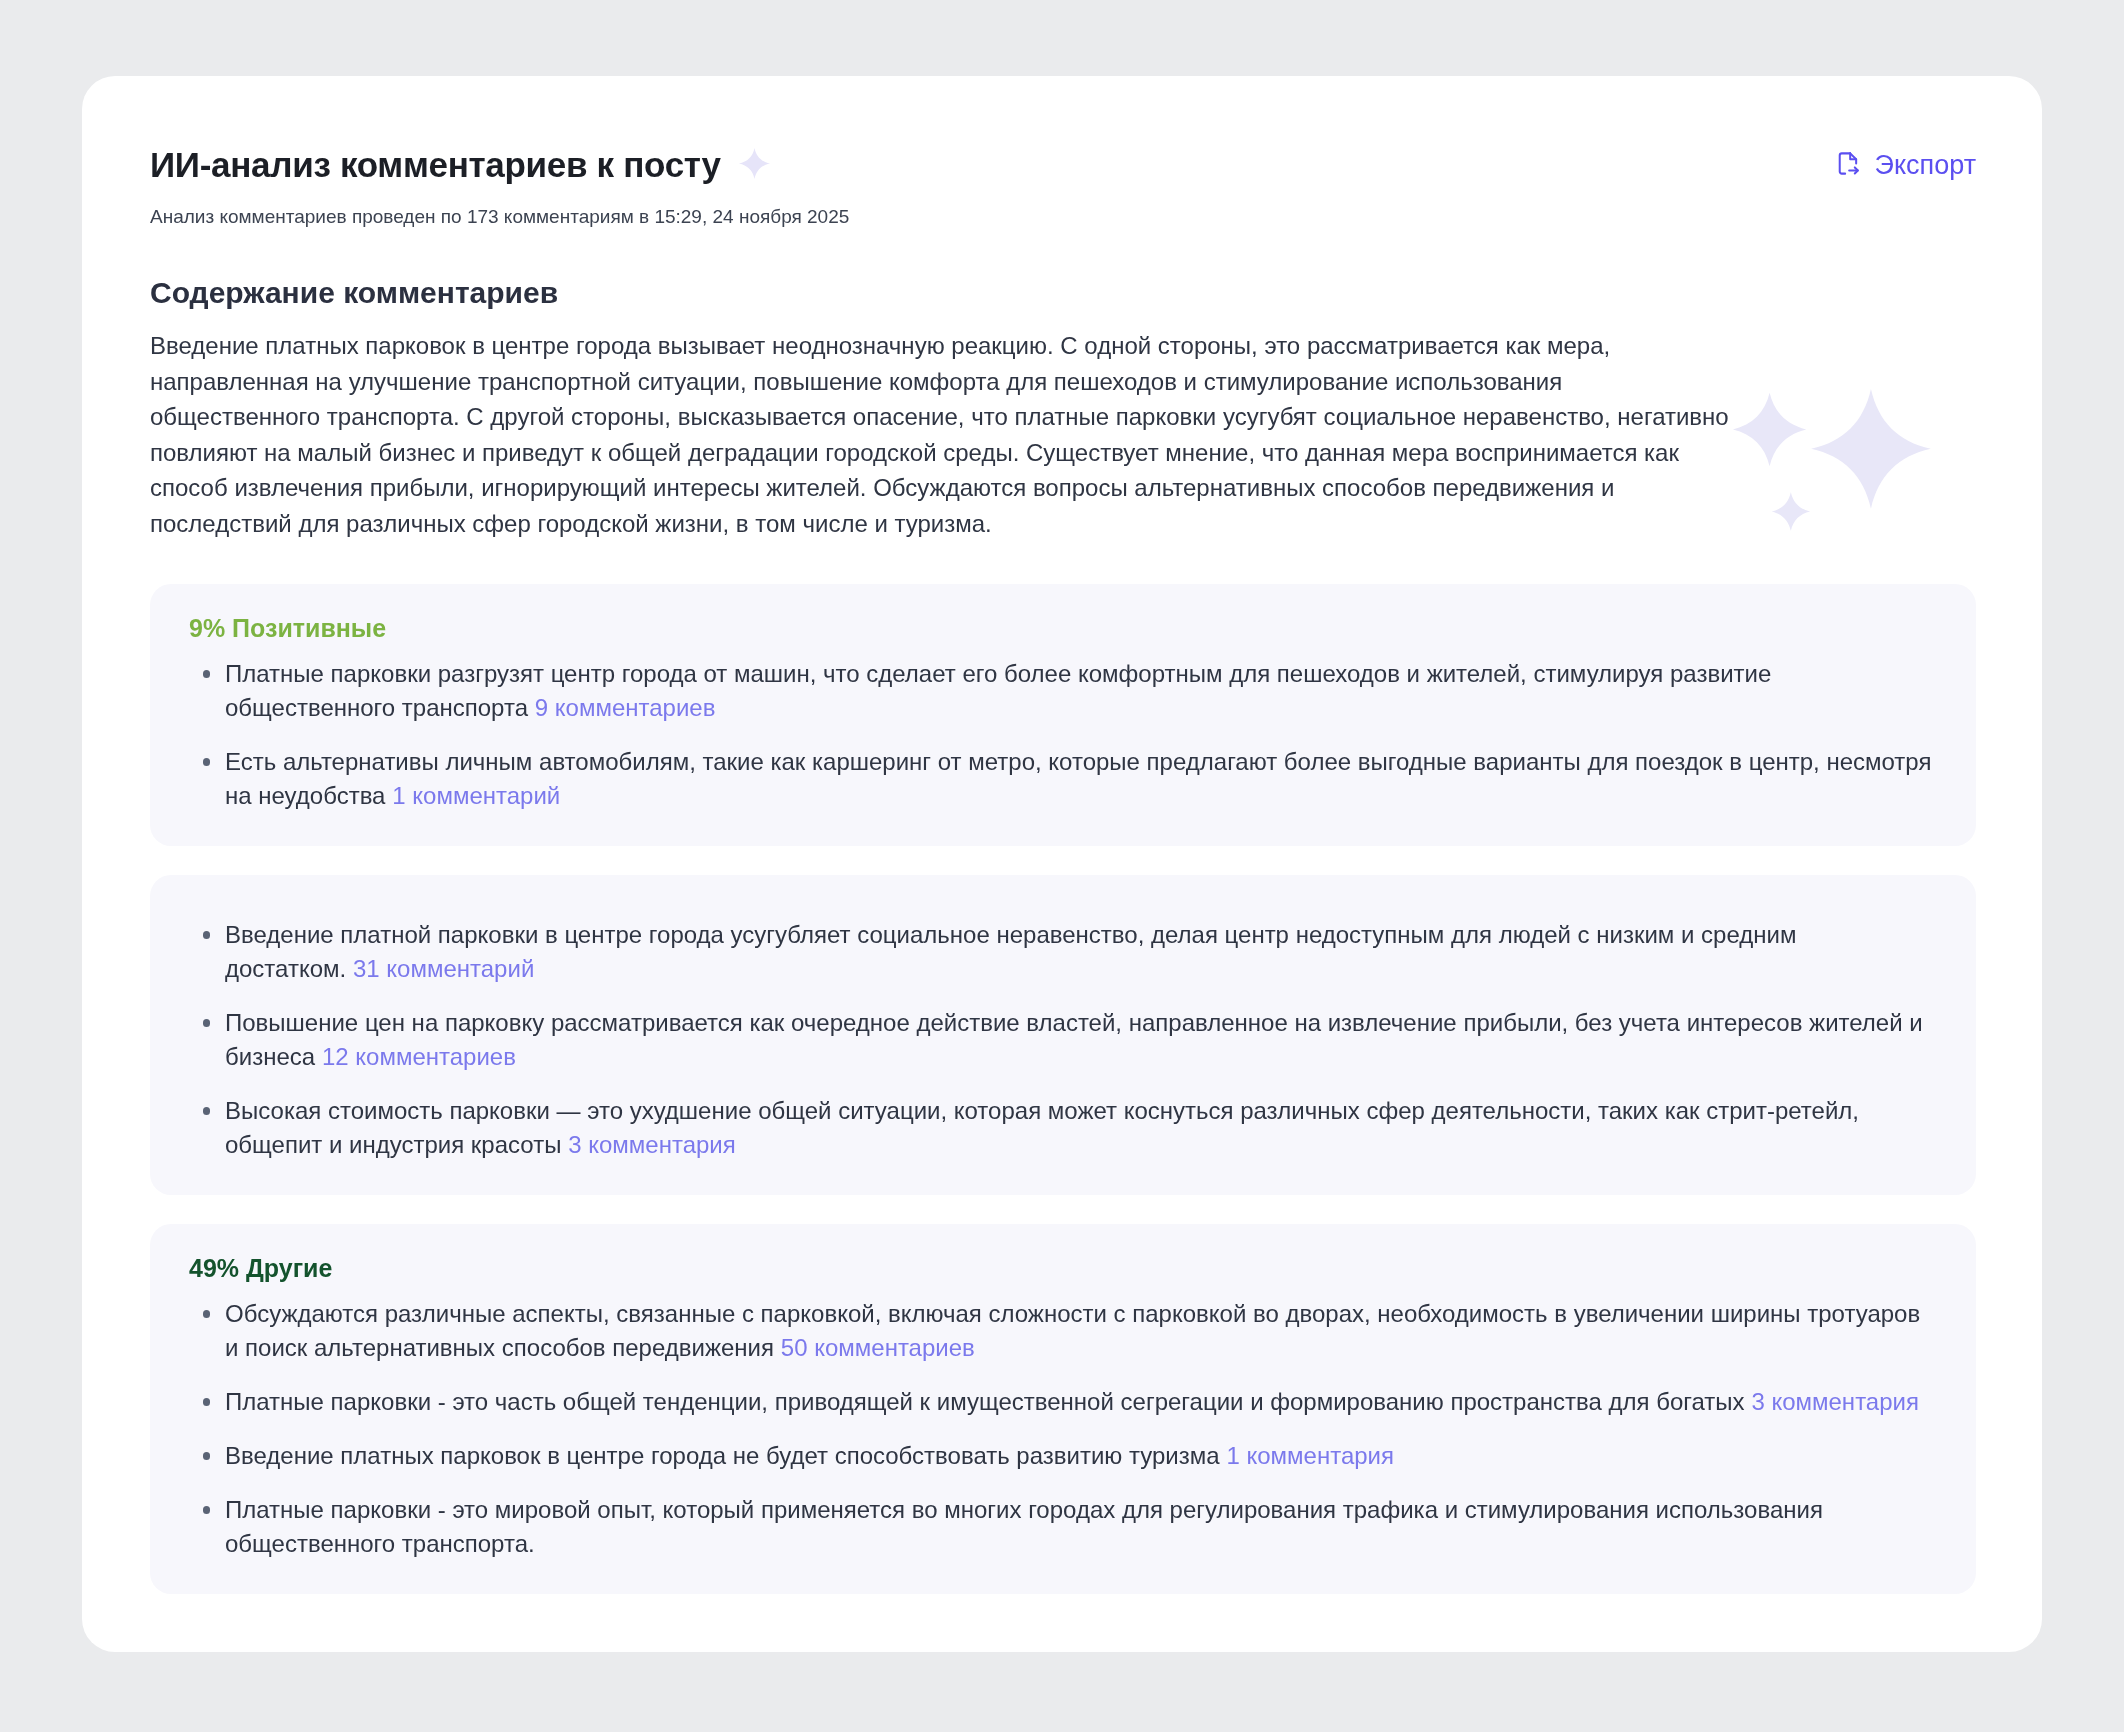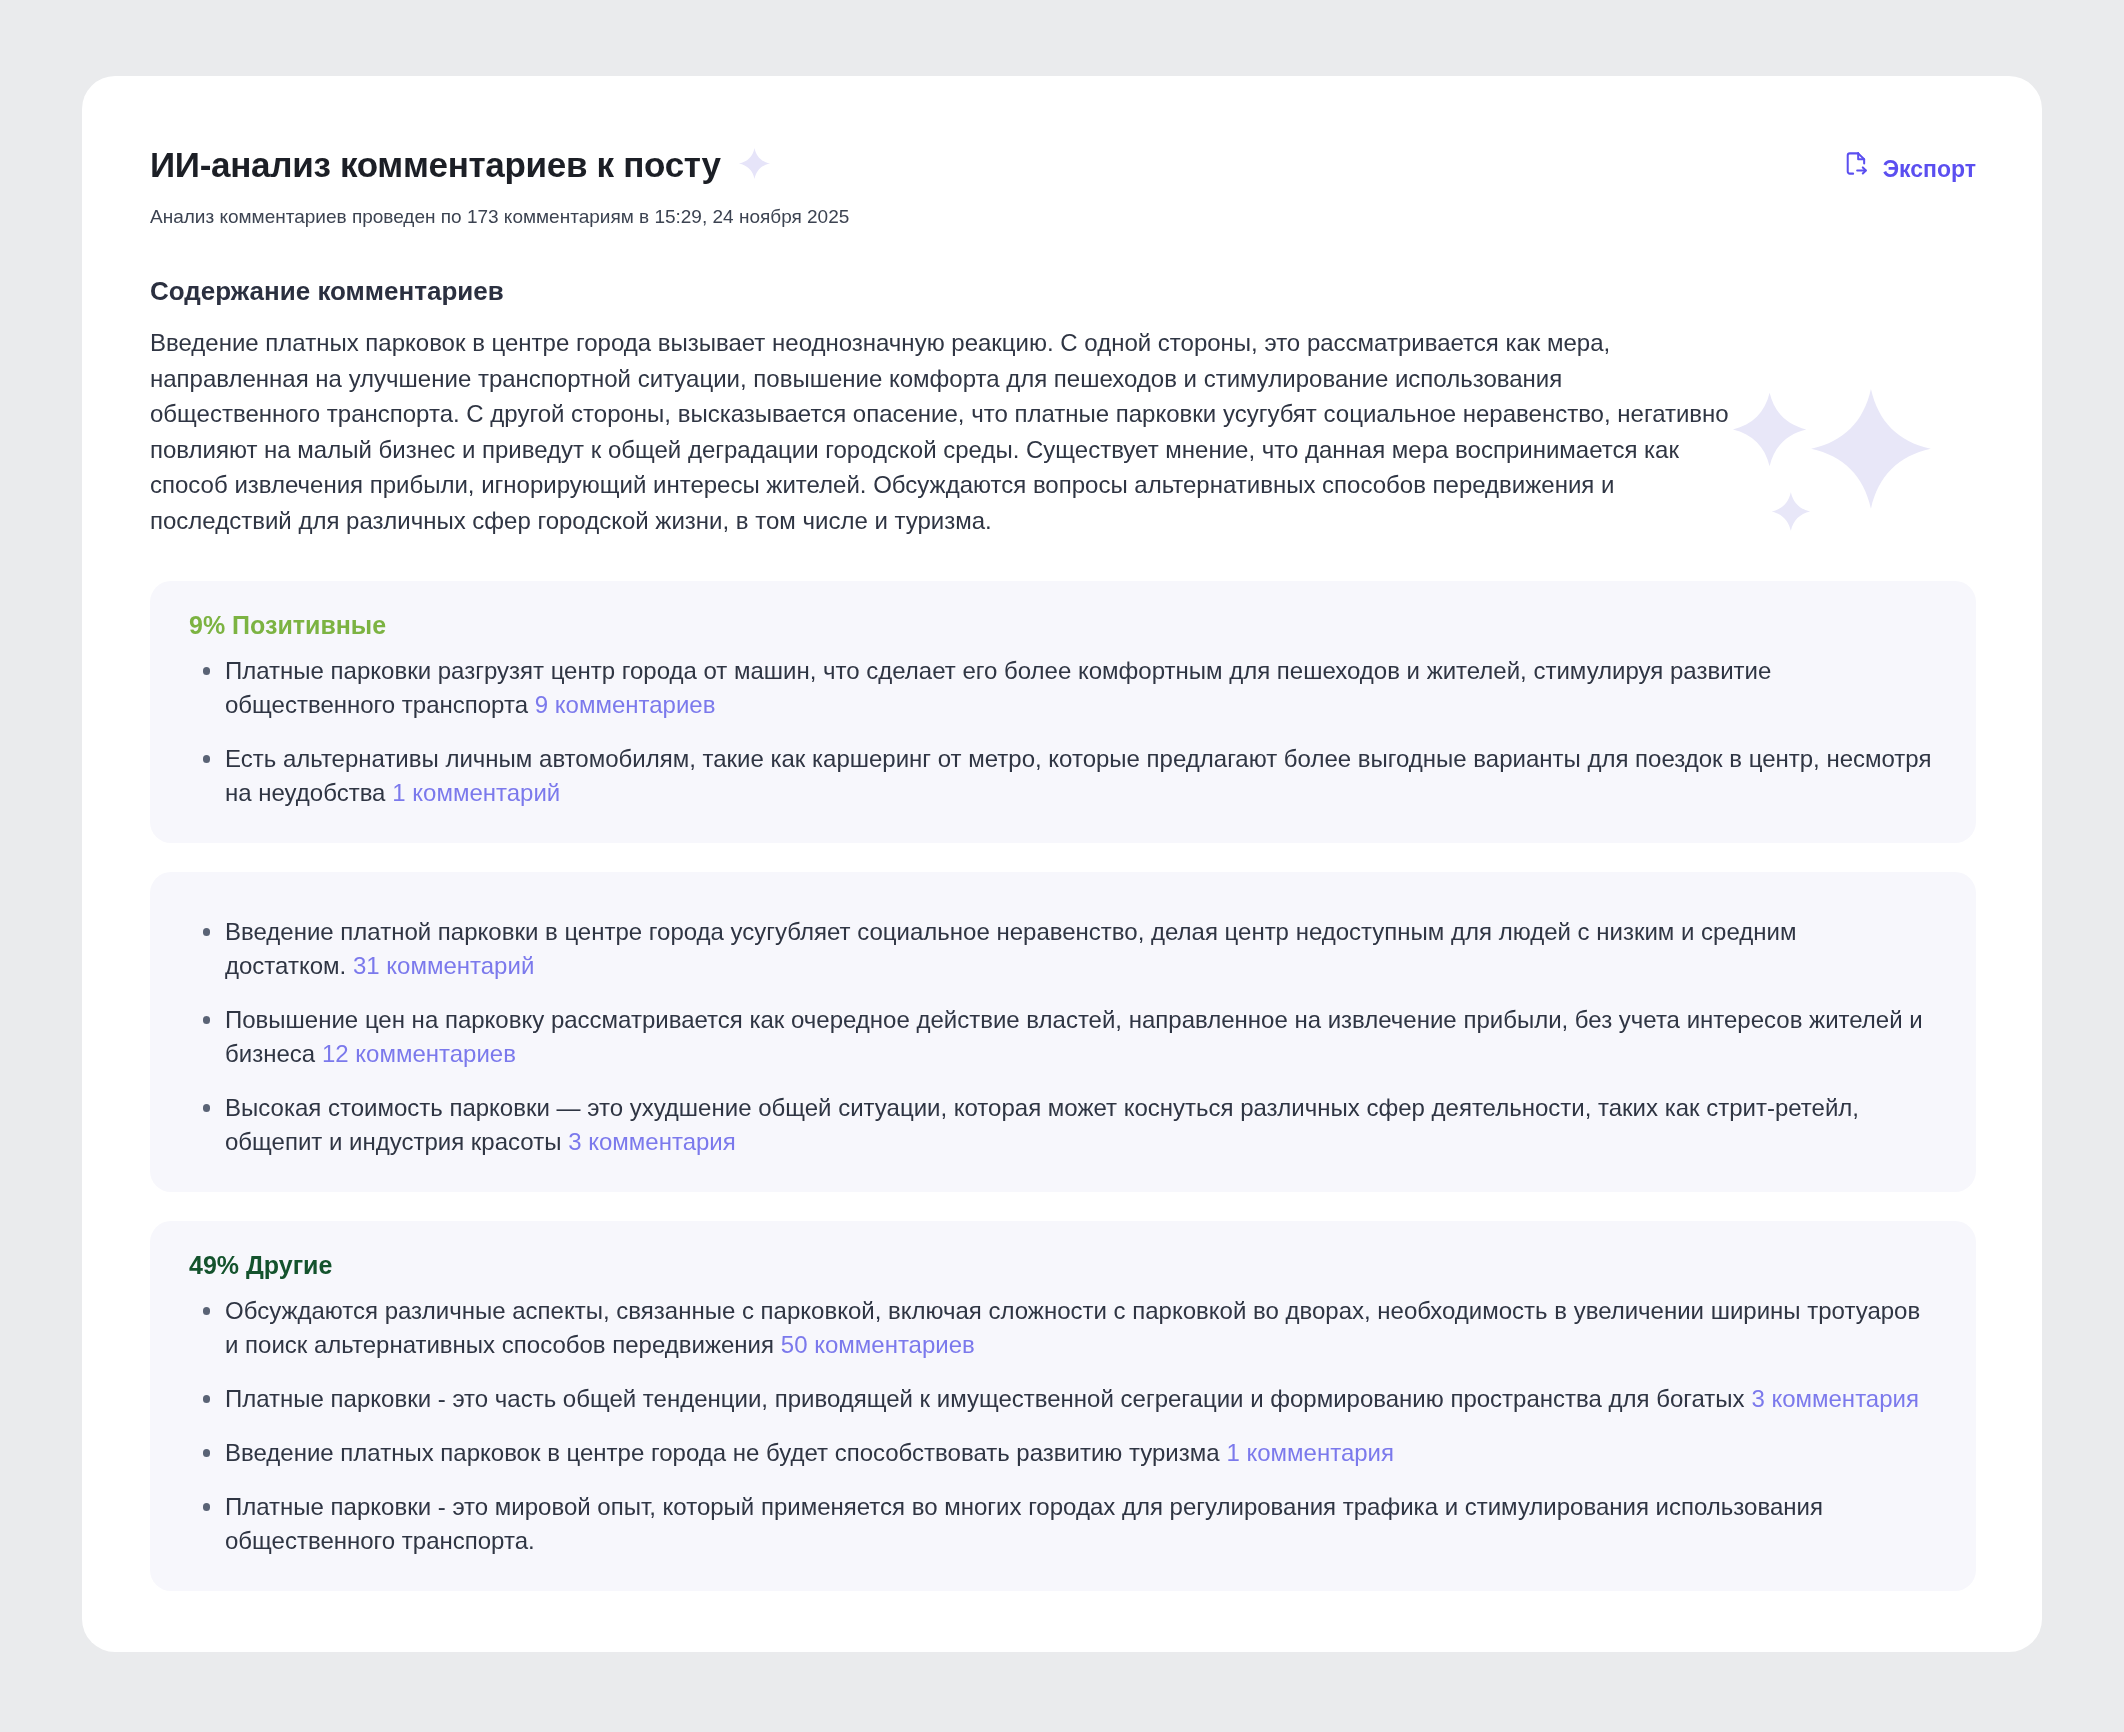--- a/index.html
+++ b/index.html
@@ -51,45 +51,45 @@
     font-weight: 700;
     color: #1c1f26;
     letter-spacing: -0.3px;
     line-height: 1.2;
   }
 
   .title-sparkle { display: block; }
 
   .export-button {
     display: flex;
-    align-items: flex-end;
+    align-items: flex-start;
     gap: 12.6px;
     color: #5b4ff0;
-    font-size: 23px;
-    font-weight: 700;
+    font-size: 27px;
+    font-weight: 400;
     cursor: pointer;
     margin-top: 5.8px;
     background: none;
     border: none;
     font-family: inherit;
     white-space: nowrap;
   }
   .export-icon { display: block; flex: 0 0 auto; }
 
   .subtitle {
     margin-top: 18.3px;
     font-size: 19px;
     color: #3c4351;
     line-height: 1.35;
   }
 
   
   .summary-heading {
     margin-top: 46px;
-    font-size: 26px;
+    font-size: 30px;
     font-weight: 700;
     color: #2b3040;
   }
 
   .summary-body {
     margin-top: 18.3px;
     font-size: 24px;
     line-height: 1.48;
     color: #2f3543;
     max-width: 1583px;

